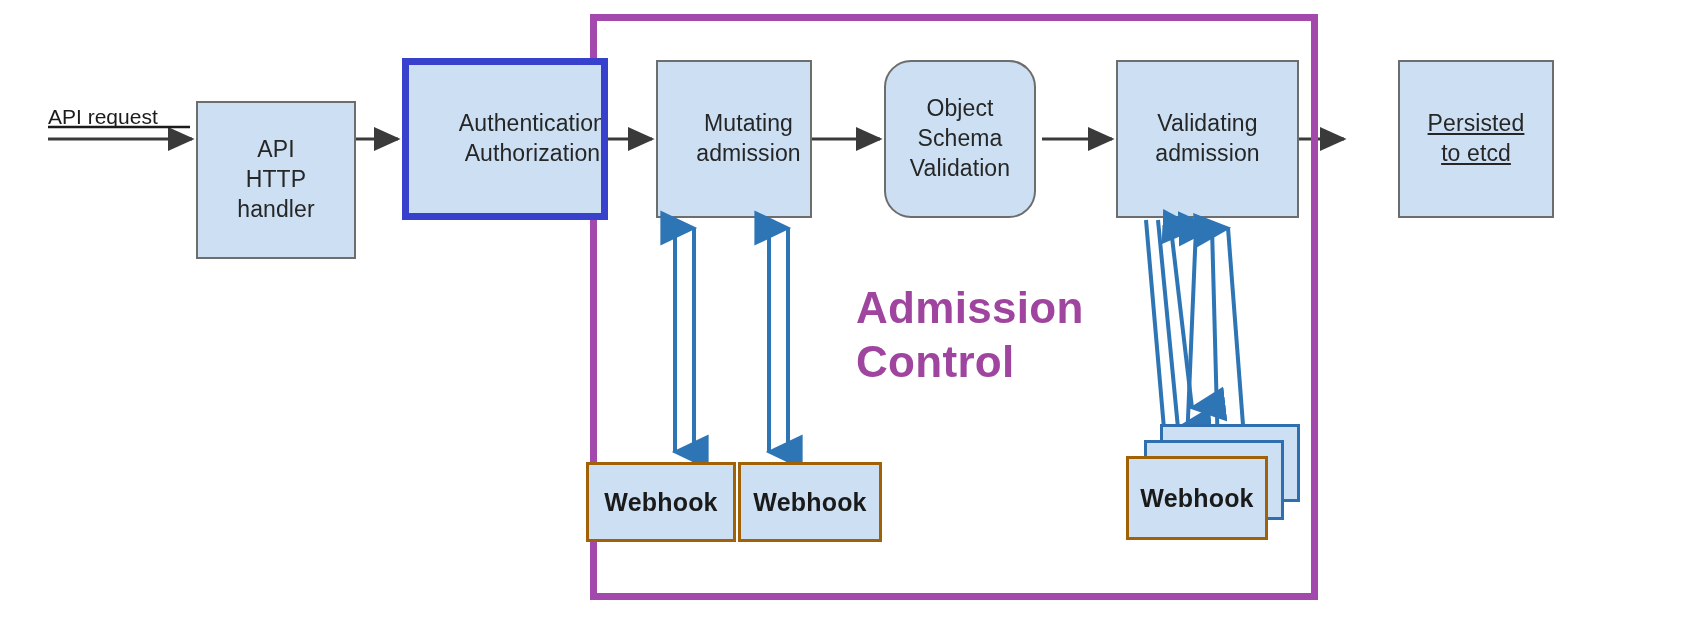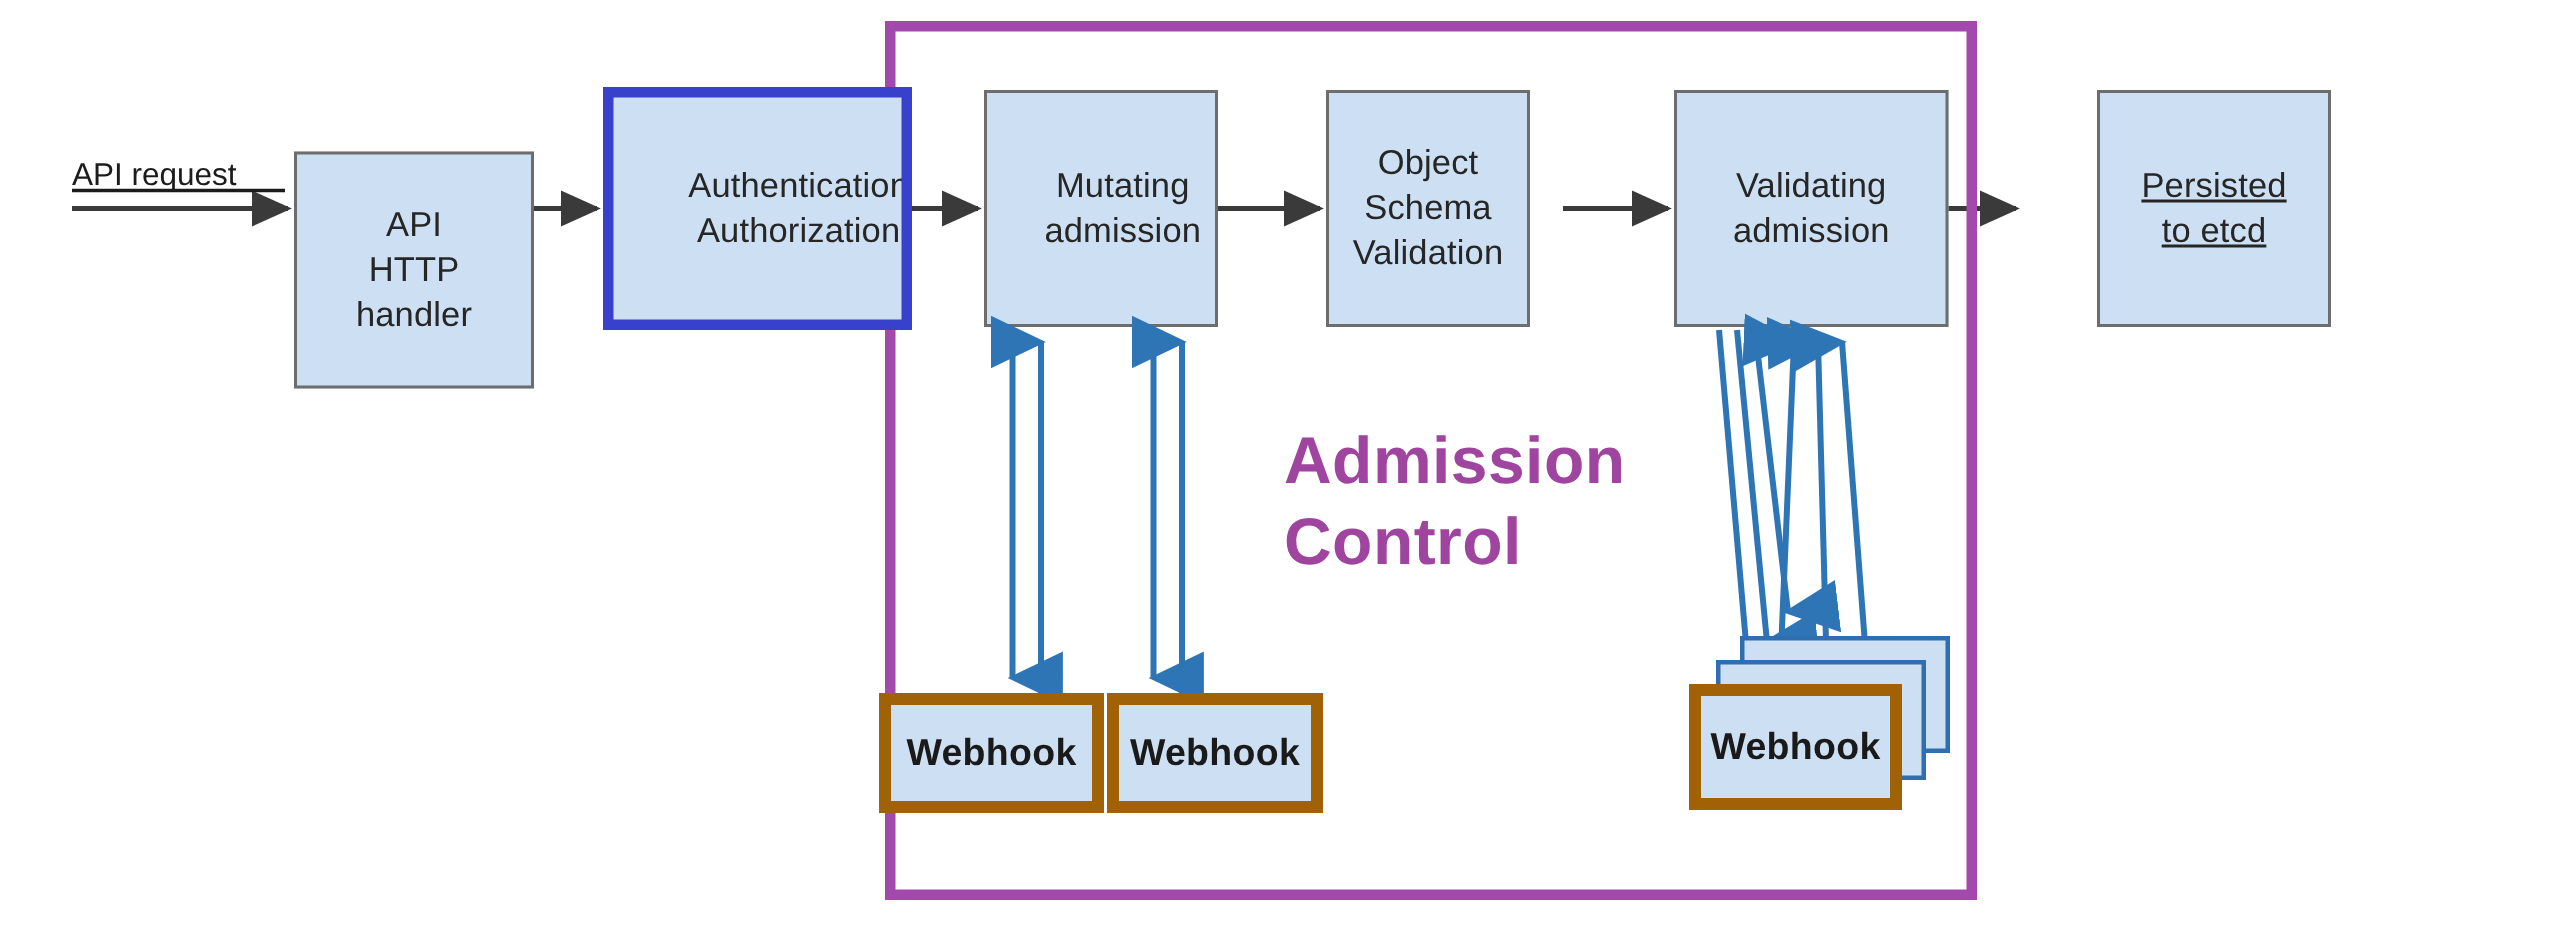--- a/index.html
+++ b/index.html
@@ -31,21 +31,21 @@
     position:absolute;
     border:7px solid #3841cc;
     box-sizing:border-box;
     pointer-events:none;
   }
 
   
   .wbox{
     position:absolute;
     background:#cde0f3;
-    border:8px solid #a16207;
+    border:3px solid #a16207;
     box-sizing:border-box;
     display:flex;align-items:center;justify-content:center;
     color:#1a1a1a;
     font-size:25px;
     font-weight:700;
     letter-spacing:.2px;
   }
   .wstack{
     position:absolute;
     background:#cde0f3;
@@ -141,21 +141,21 @@
     <span>Authentication
 Authorization</span>
   </div>
   <div class="highlight-ring" style="left:402px;top:58px;width:206px;height:162px;"></div>
 
   <div class="pbox" style="left:656px;top:60px;width:156px;height:158px;padding-left:29px;">
     <span>Mutating
 admission</span>
   </div>
 
-  <div class="pbox" style="left:884px;top:60px;width:136px;height:158px;">
+  <div class="pbox" style="left:884px;top:60px;width:152px;height:158px;border-radius:27px;">
     <span>Object
 Schema
 Validation</span>
   </div>
 
   <div class="pbox" style="left:1116px;top:60px;width:183px;height:158px;">
     <span>Validating
 admission</span>
   </div>
 

